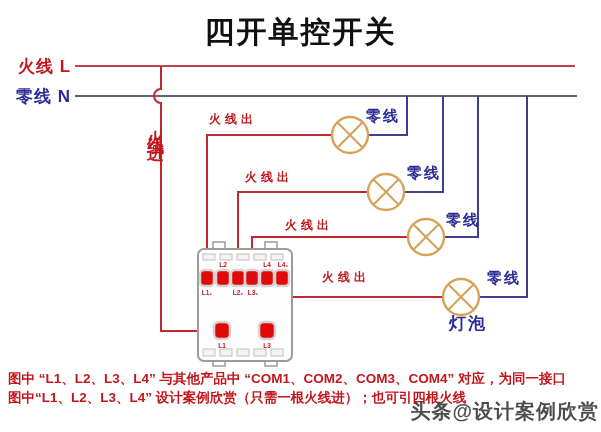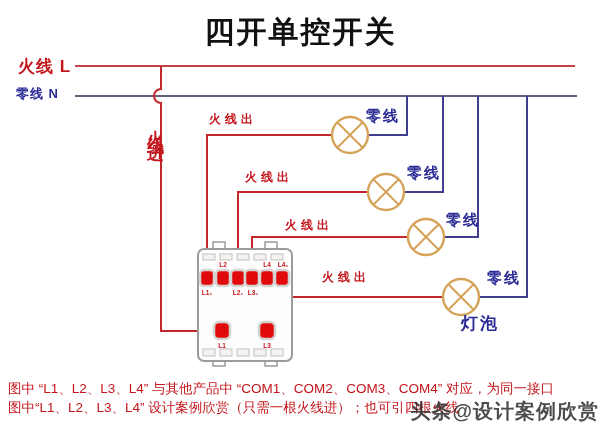--- a/index.html
+++ b/index.html
@@ -4,29 +4,29 @@
 <style>
   html,body{margin:0;padding:0;background:#fff;}
   .canvas{position:relative;width:601px;height:432px;background:#ffffff;overflow:hidden;
           font-family:"Liberation Sans","DejaVu Sans",sans-serif;}
   .abs{position:absolute;white-space:nowrap;}
   .title{top:12px;left:50%;transform:translateX(-50%);font-size:30px;font-weight:900;
          color:#111;letter-spacing:2px;}
   .lbl-red{color:var(--label-red);font-weight:700;}
   .lbl-blue{color:var(--label-blue);font-weight:700;}
   .live-lbl{left:18px;top:55px;font-size:17px;letter-spacing:1px;}
-  .neutral-lbl{left:16px;top:85px;font-size:13px;letter-spacing:1px;}
+  .neutral-lbl{left:16px;top:85px;font-size:17px;letter-spacing:1px;}
   .live-in{left:144px;top:116px;font-size:17px;writing-mode:vertical-rl;text-orientation:upright;
            letter-spacing:7px;}
   .live-out{font-size:12px;letter-spacing:4px;}
   .lo1{left:209px;top:111px;} .lo2{left:245px;top:169px;} .lo3{left:285px;top:217px;} .lo4{left:322px;top:269px;}
   .neutral-out{font-size:15px;letter-spacing:2px;}
   .no1{left:366px;top:107px;} .no2{left:407px;top:164px;} .no3{left:446px;top:211px;} .no4{left:487px;top:269px;}
-  .bulb-lbl{left:449px;top:312px;font-size:17px;letter-spacing:2px;margin-left:12px;}
-  .footer{left:8px;top:379px;width:590px;font-size:13.5px;font-weight:400;color:var(--label-red);
+  .bulb-lbl{left:449px;top:312px;font-size:17px;letter-spacing:2px;}
+  .footer{left:8px;top:369px;width:590px;font-size:13.5px;font-weight:700;color:var(--label-red);
           line-height:19px;white-space:nowrap;}
   .watermark{right:2px;top:398px;font-size:20px;font-weight:800;color:var(--watermark);
              opacity:.85;letter-spacing:1px;}
   svg{position:absolute;left:0;top:0;}
   .live-line{stroke:var(--live);stroke-width:2.2;fill:none;}
   .neutral-line{stroke:var(--neutral);stroke-width:2;fill:none;}
   .red-wire{stroke:var(--wire-red);stroke-width:2;fill:none;}
   .blue-wire{stroke:var(--wire-blue);stroke-width:2;fill:none;}
   .lamp-c{stroke:var(--lamp);stroke-width:2.4;fill:#fff;}
   .lamp-x{stroke:var(--lamp);stroke-width:2;}

